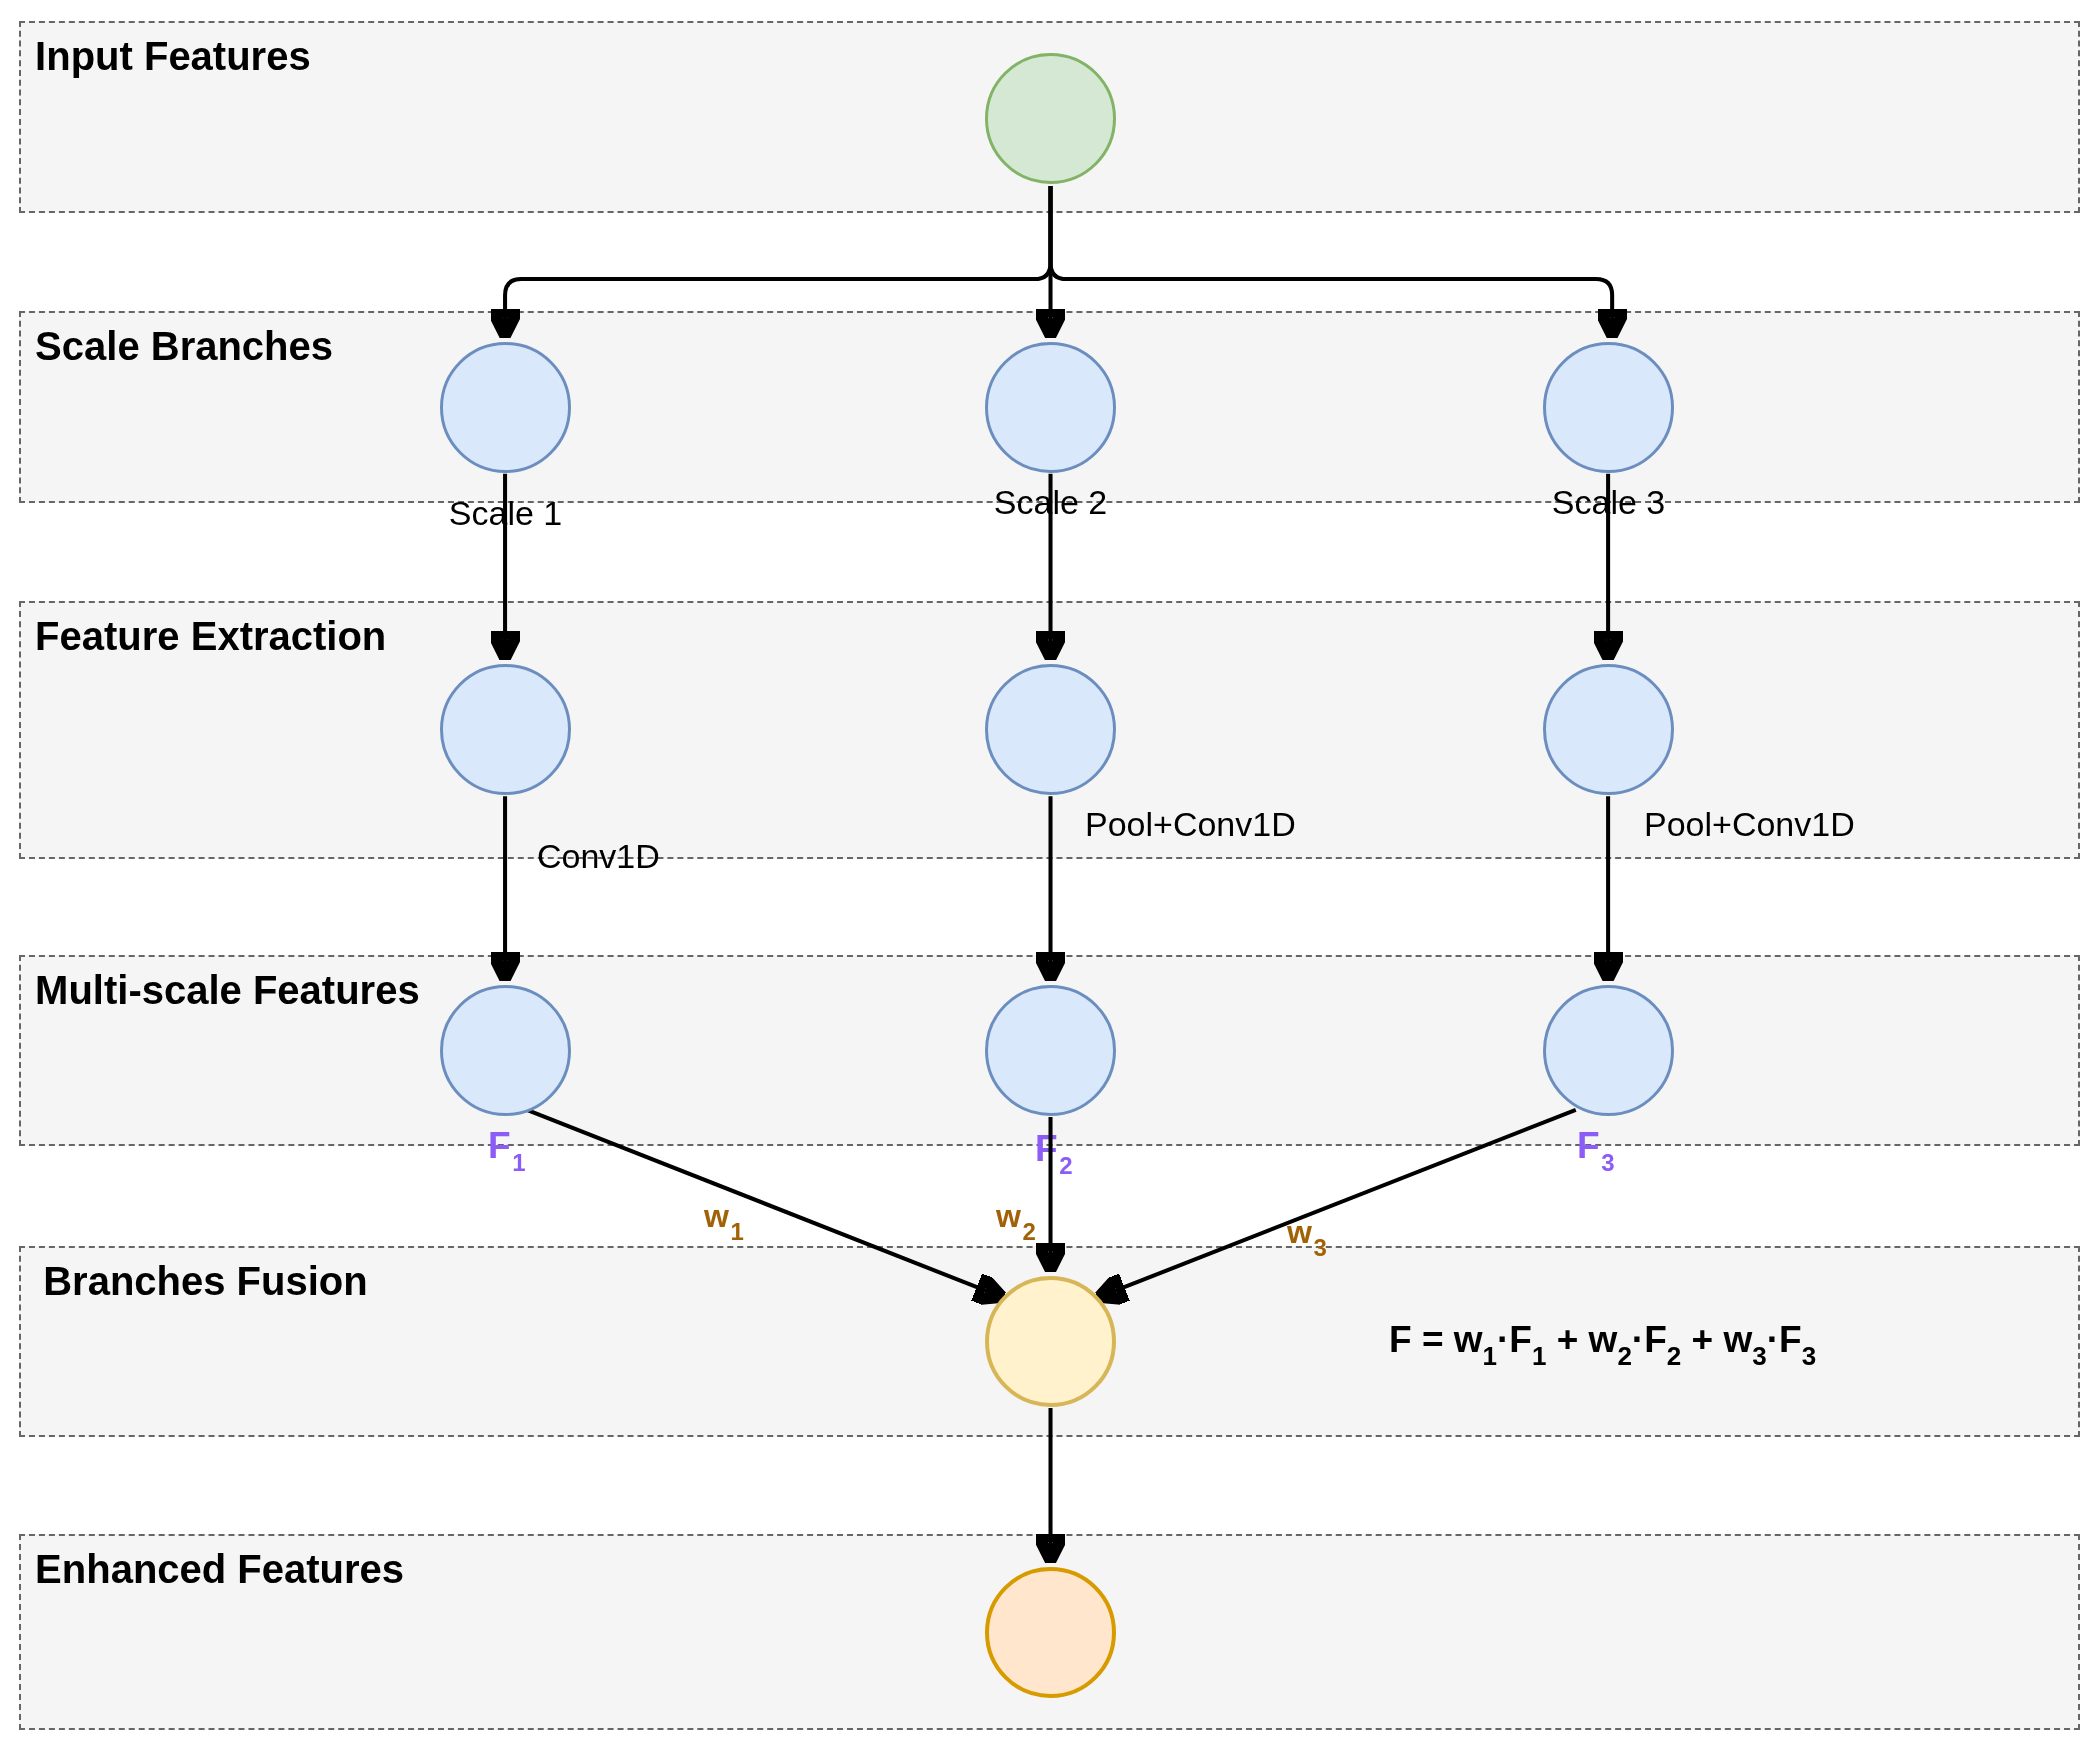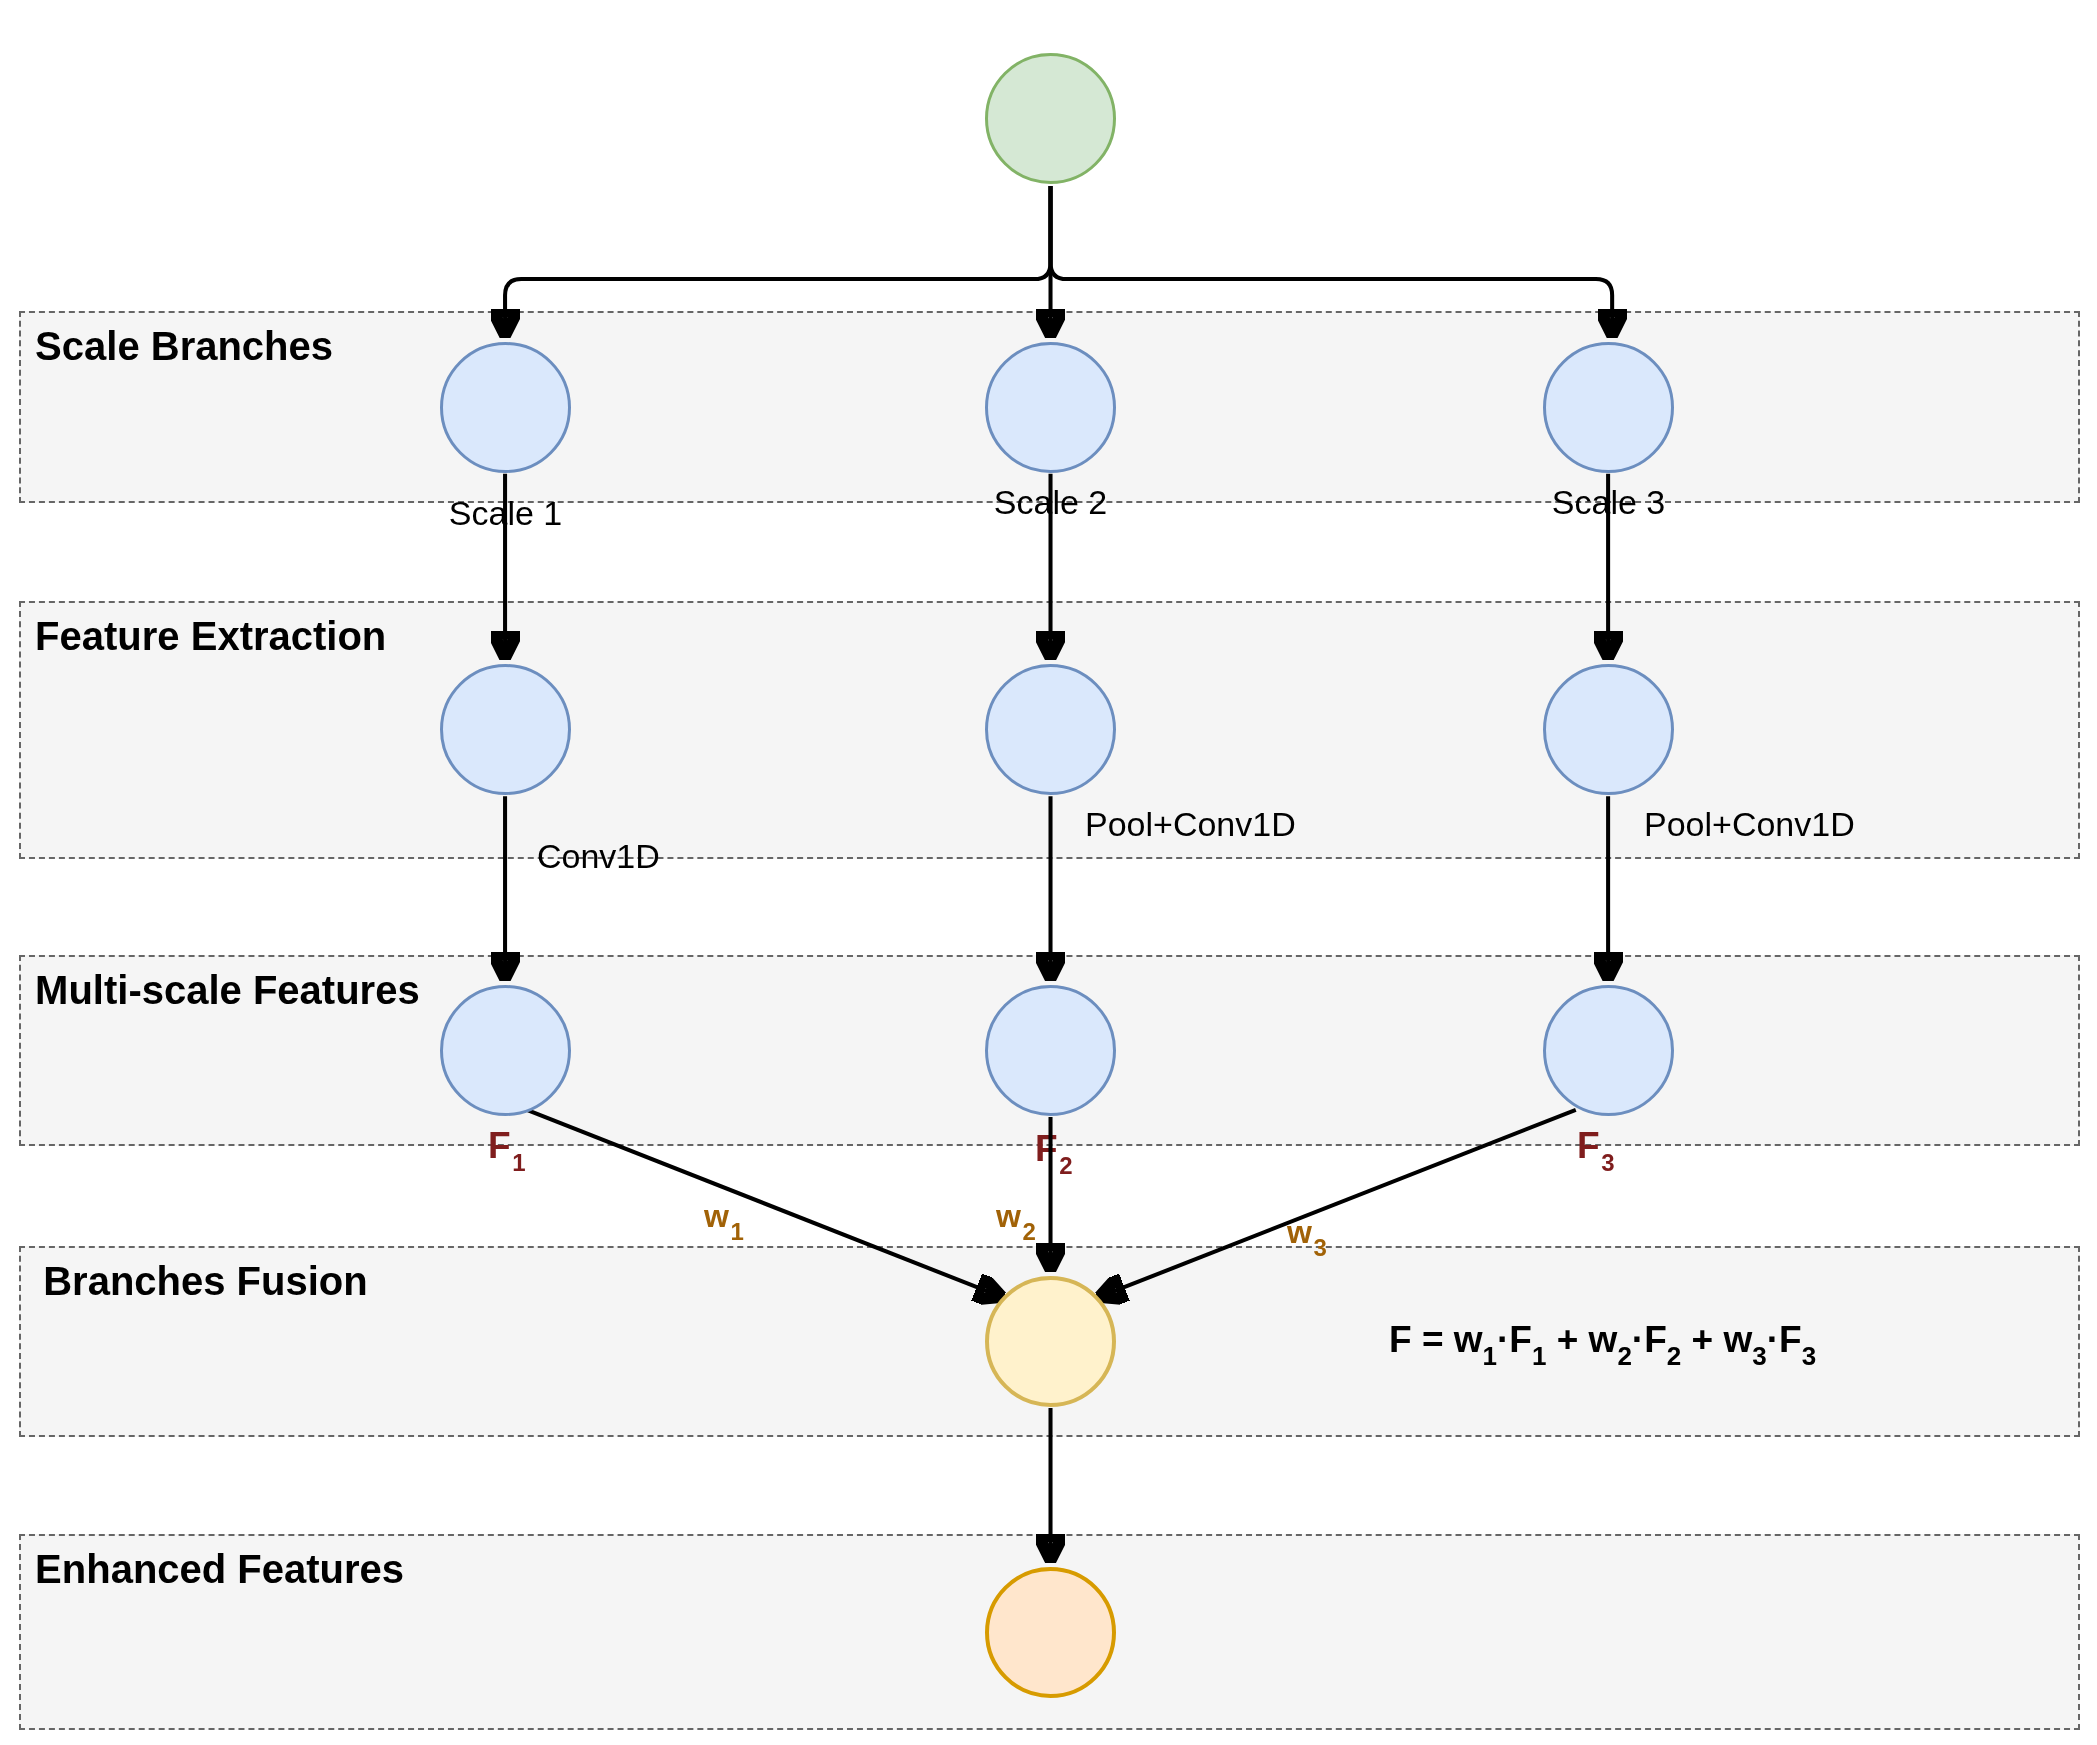--- a/index.html
+++ b/index.html
@@ -36,21 +36,21 @@
   .node-orange{background:#ffe6cc;border:4px solid #d79b00;}
   .nlabel{
     position:absolute;
     font-size:34px;color:#000000;
     white-space:nowrap;
     z-index:10;
   }
   .center-label{width:323px;text-align:center;}
   .flabel{
     position:absolute;
-    font-size:37px;font-weight:700;color:#7f1d1d;
+    font-size:37px;font-weight:700;color:#8b5cf6;
     white-space:nowrap;z-index:10;
   }
   .wlabel{
     position:absolute;
     font-size:32px;font-weight:700;color:#a16207;
     white-space:nowrap;z-index:10;
   }
   .flabel .sub,.wlabel .sub{
     font-size:24px;font-weight:700;
     position:relative;top:13px;left:1.6px;
@@ -74,20 +74,23 @@
     fill:none;
     stroke:#000000;
     stroke-width:5px;
   }
 </style>
 </head>
 <body>
 
 <div id="canvas">
 
+  <div class="band" style="top:21px;height:192px;">
+    <div class="band-label">Input Features</div>
+  </div>
   <div class="band" style="top:311px;height:192px;">
     <div class="band-label">Scale Branches</div>
   </div>
   <div class="band" style="top:601px;height:258px;">
     <div class="band-label">Feature Extraction</div>
   </div>
   <div class="band" style="top:955px;height:191px;">
     <div class="band-label">Multi-scale Features</div>
   </div>
   <div class="band" style="top:1246px;height:191px;">

